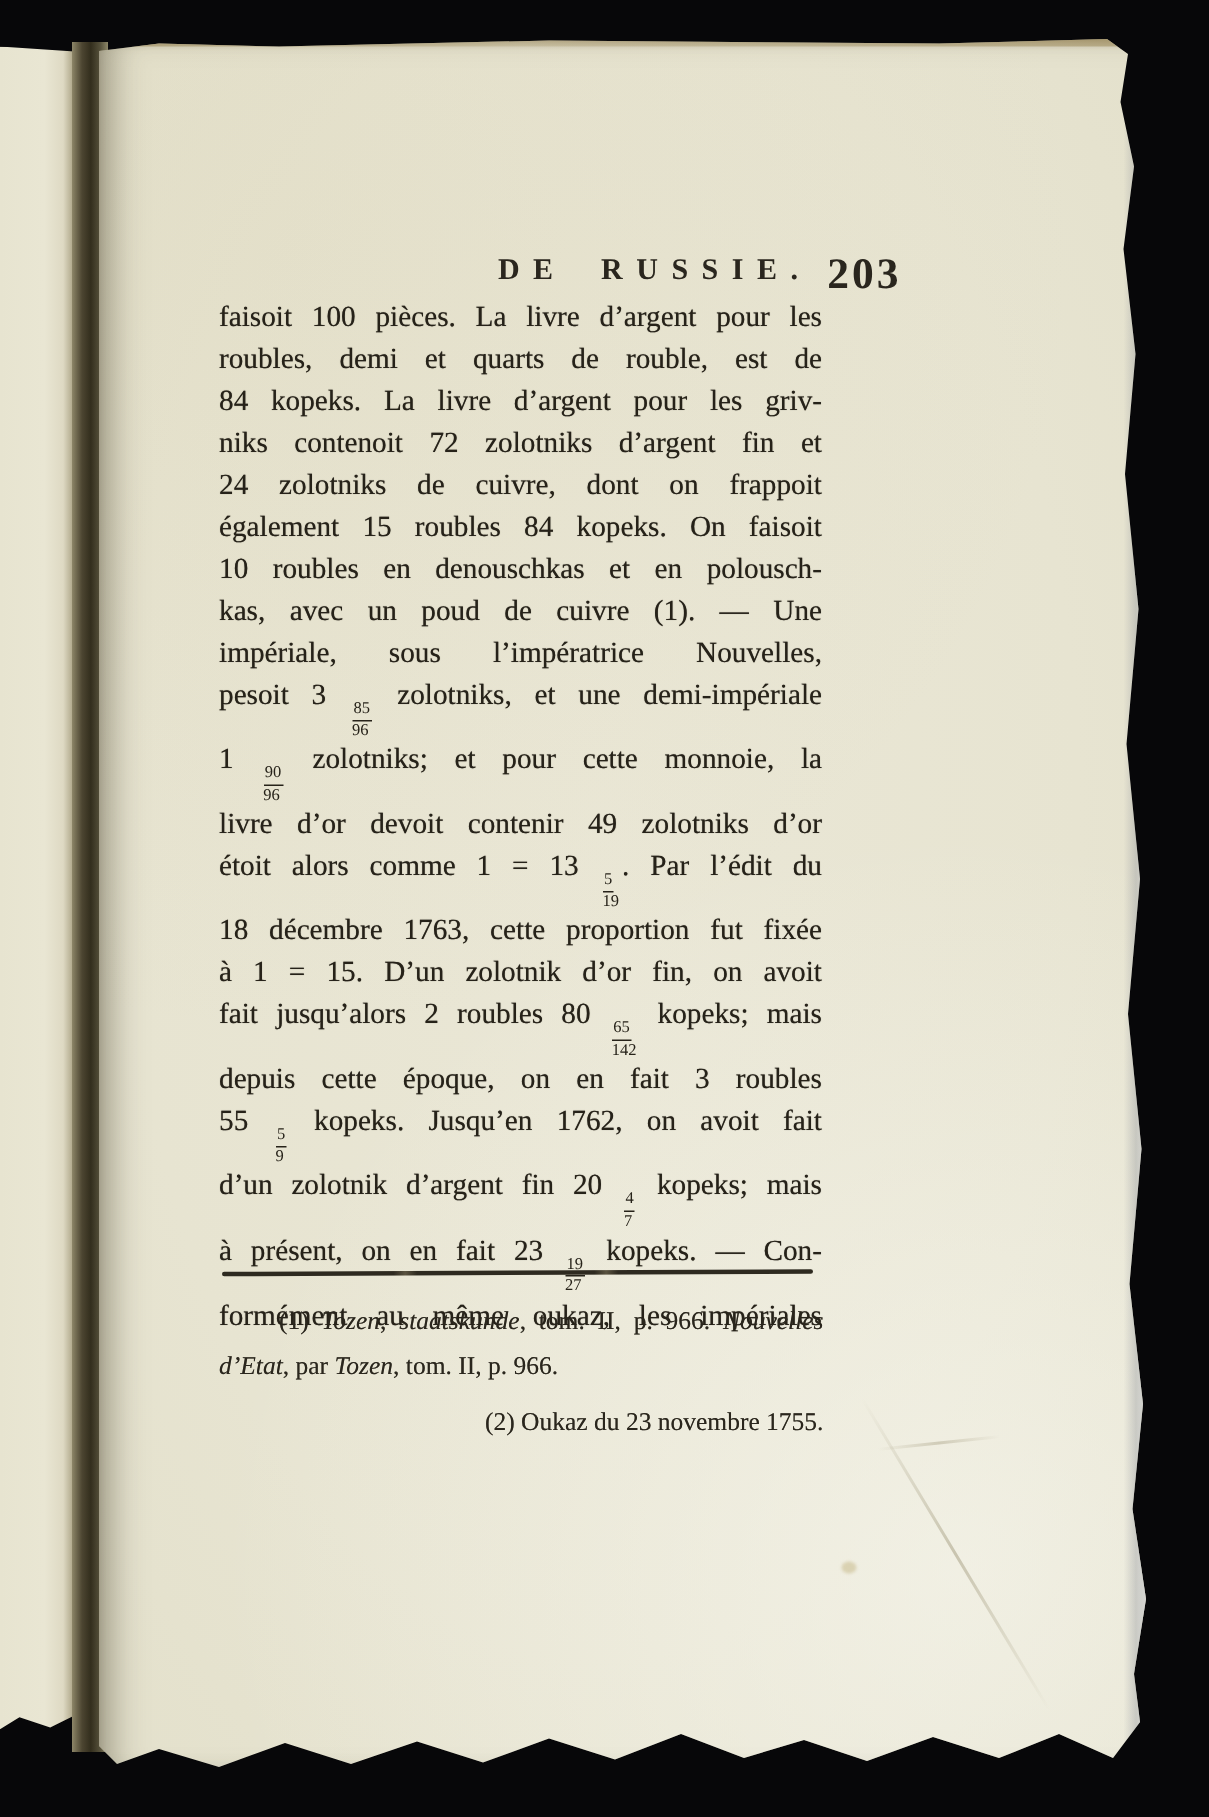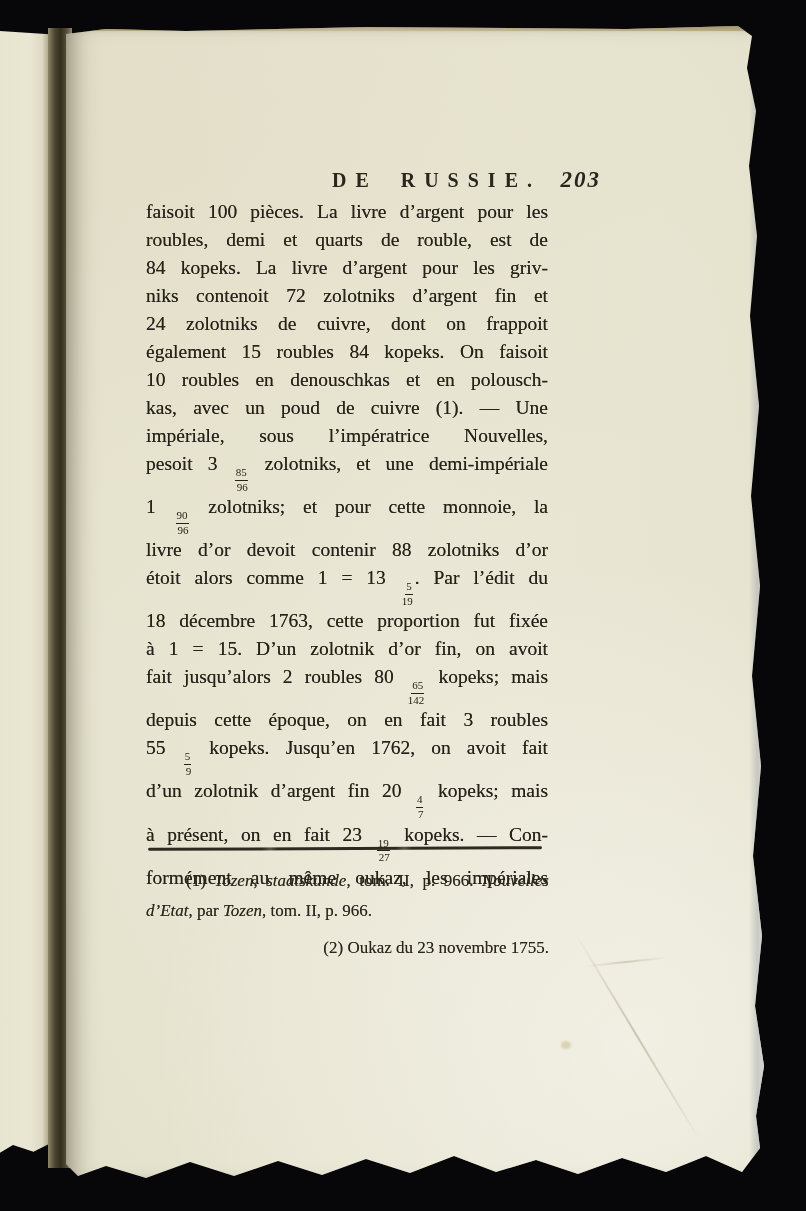--- a/index.html
+++ b/index.html
@@ -63,32 +63,32 @@
     color: #2a261e;
   }
   .header-title {
     position: absolute; left: 0; right: 60px; top: 2px;
     text-align: right;
     font-size: 20px; font-weight: bold;
     letter-spacing: 9px; word-spacing: 9px;
   }
   .page-number {
     position: absolute; right: 0; top: 0;
-    font-size: 23px; font-weight: bold; letter-spacing: 2px; font-style: italic;
+    font-size: 29px; font-weight: bold; letter-spacing: 2px;
   }
 
   .body-text {
     position: absolute; left: 80px; top: 172px; width: 402px;
     font-size: 19.5px; line-height: 28px; color: #262219;
     text-shadow: 0 0 0.5px rgba(38,34,25,0.7);
   }
   .body-line { text-align: justify; text-align-last: justify; }
 
   .frac {
-    display: inline-flex; flex-direction: column; align-items: flex-end;
+    display: inline-flex; flex-direction: column; align-items: flex-start;
     font-size: 11px; line-height: 1.05; vertical-align: -6px; margin: 0 2px;
     text-shadow: none;
   }
   .frac .n { border-bottom: 1px solid #262219; padding: 0 1px 1px; }
   .frac .d { padding-top: 1px; }
 
   .fn-rule {
     position: absolute; left: 82px; top: 821px; width: 394px; height: 3px;
     background: linear-gradient(to right,
       #2e2a20 0%, #2e2a20 29%, #5a5340 31%, #2e2a20 33%,
@@ -145,21 +145,21 @@
         <div class="body-line"><span>kas, avec un poud de cuivre (1). — Une</span></div>
         <div class="body-line"><span>impériale, sous l’impératrice Nouvelles,</span></div>
         <div class="body-line"><span>pesoit 3 </span><span class="frac">
             <span class="n">85</span>
             <span class="d">96</span>
           </span><span> zolotniks, et une demi-impériale</span></div>
         <div class="body-line"><span>1 </span><span class="frac">
             <span class="n">90</span>
             <span class="d">96</span>
           </span><span> zolotniks; et pour cette monnoie, la</span></div>
-        <div class="body-line"><span>livre d’or devoit contenir 88 zolotniks d’or</span></div>
+        <div class="body-line"><span>livre d’or devoit contenir 49 zolotniks d’or</span></div>
         <div class="body-line"><span>étoit alors comme 1 = 13 </span><span class="frac">
             <span class="n">5</span>
             <span class="d">19</span>
           </span><span>. Par l’édit du</span></div>
         <div class="body-line"><span>18 décembre 1763, cette proportion fut fixée</span></div>
         <div class="body-line"><span>à 1 = 15. D’un zolotnik d’or fin, on avoit</span></div>
         <div class="body-line"><span>fait jusqu’alors 2 roubles 80 </span><span class="frac">
             <span class="n">65</span>
             <span class="d">142</span>
           </span><span> kopeks; mais</span></div>

